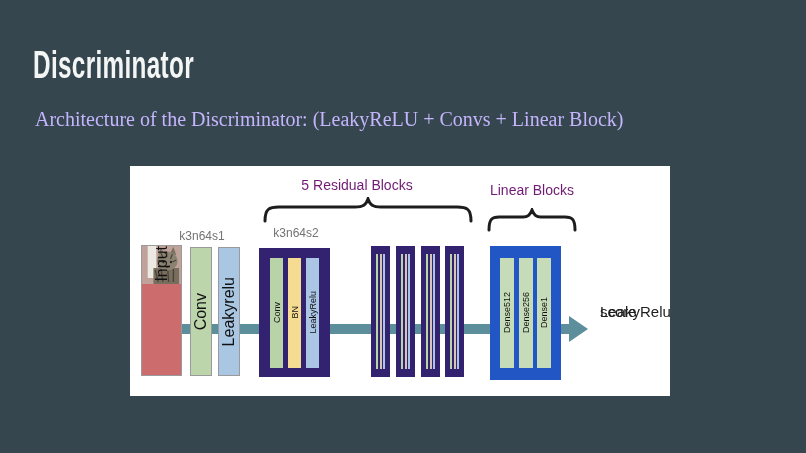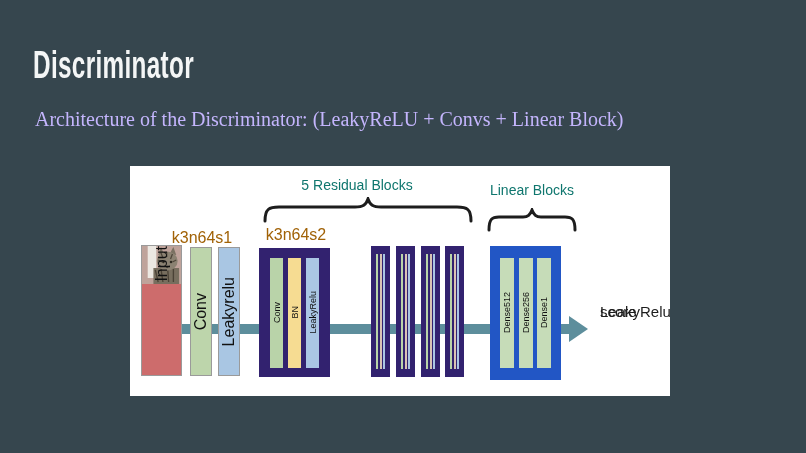--- a/index.html
+++ b/index.html
@@ -18,25 +18,25 @@
     position:absolute;left:35px;top:108px;
     font-family:"Liberation Serif",serif;
     font-size:20px;color:#c4b5fd;white-space:nowrap;
   }
   .panel{
     position:absolute;left:130px;top:166px;width:540px;height:230px;
     background:#ffffff;
   }
   .panel *{position:absolute;box-sizing:border-box;}
   .brace-label{
-    font-size:14px;color:#0f766e;white-space:nowrap;
+    font-size:14px;color:#701a75;white-space:nowrap;
     transform:translateX(-50%);
   }
   .group-label{
-    font-size:16px;color:#a16207;white-space:nowrap;
+    font-size:12px;color:#737373;white-space:nowrap;
     transform:translateX(-50%);
   }
   .vtext{
     writing-mode:vertical-rl;transform:rotate(180deg);
     color:#111;white-space:nowrap;
     position:static !important;
   }
   .flow-line{
     left:50px;top:158px;width:392px;height:10px;background:#5d8e9c;
   }

